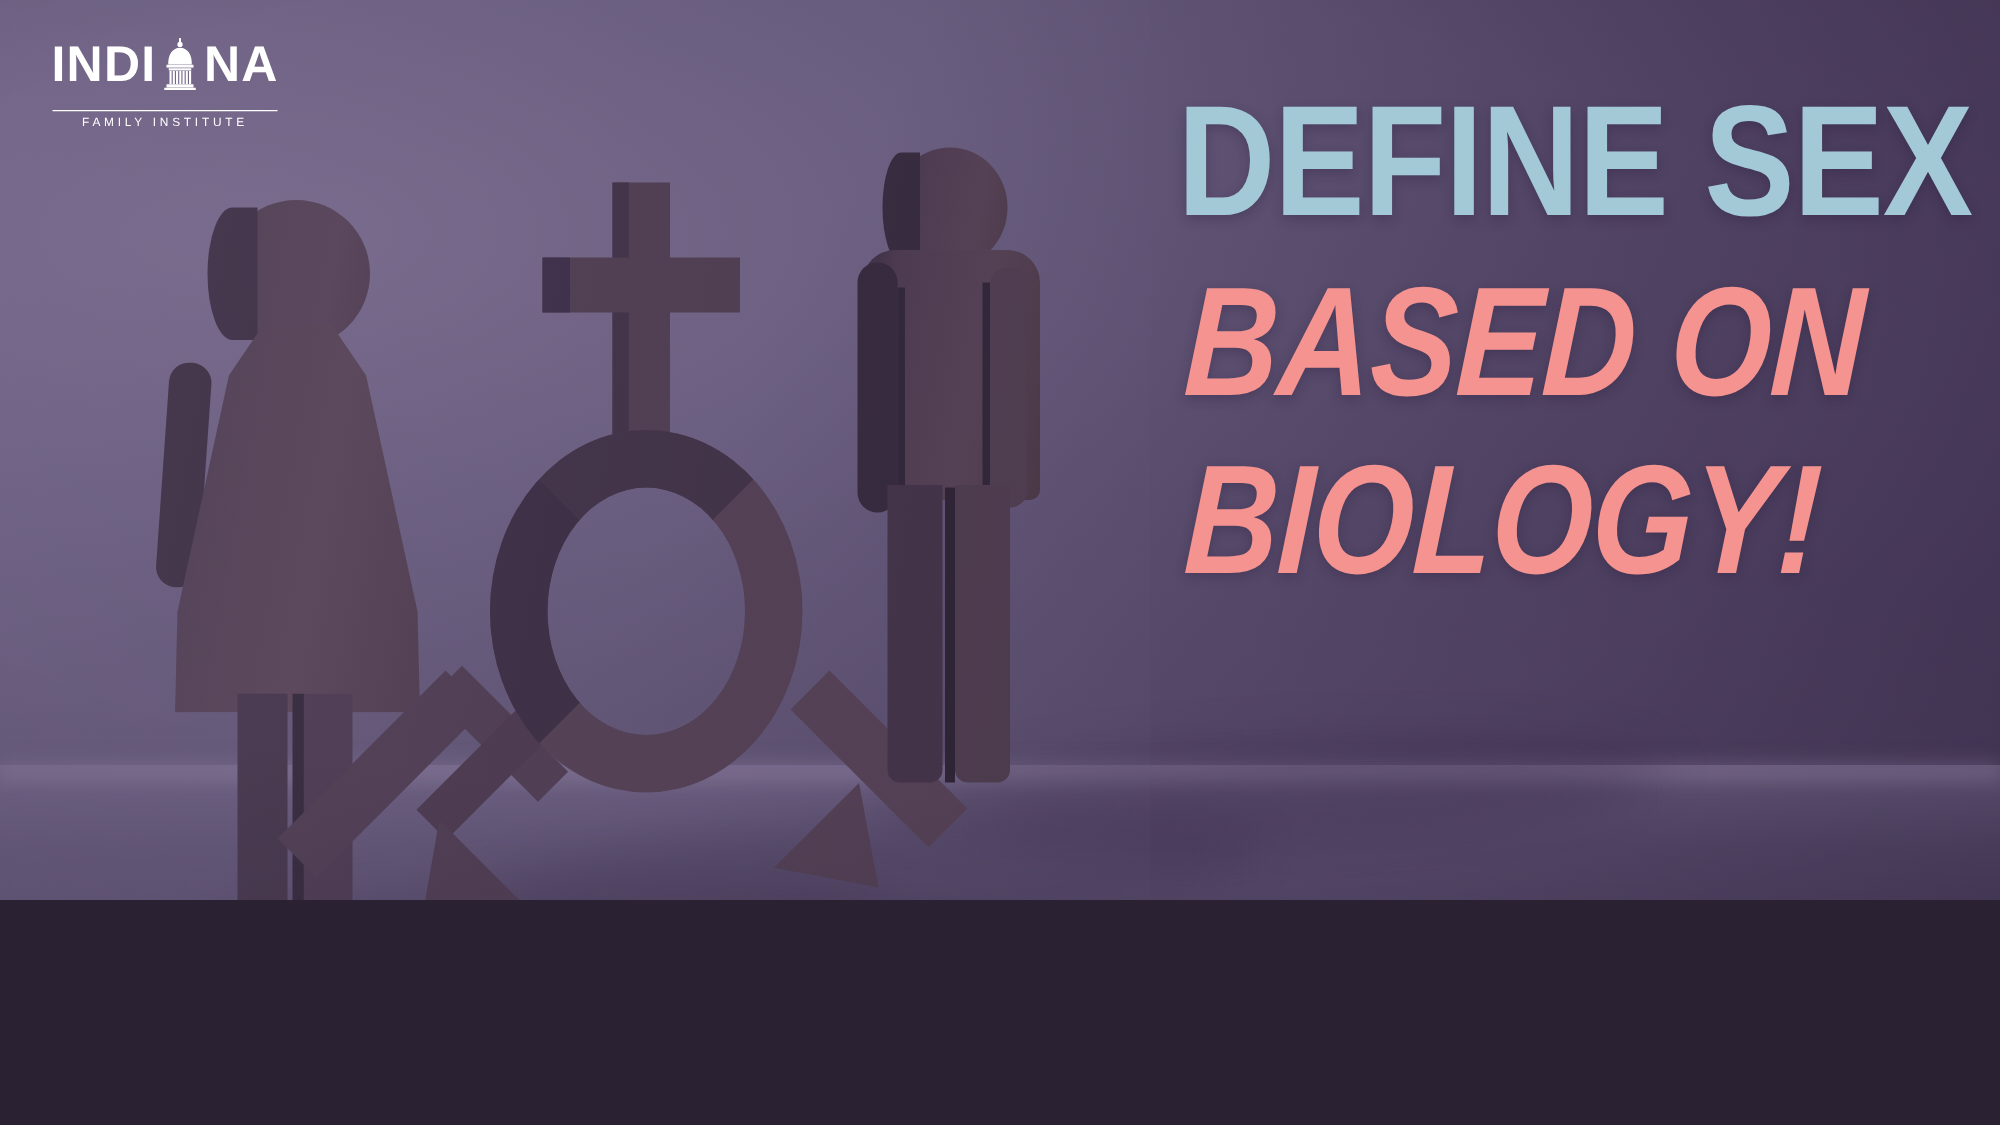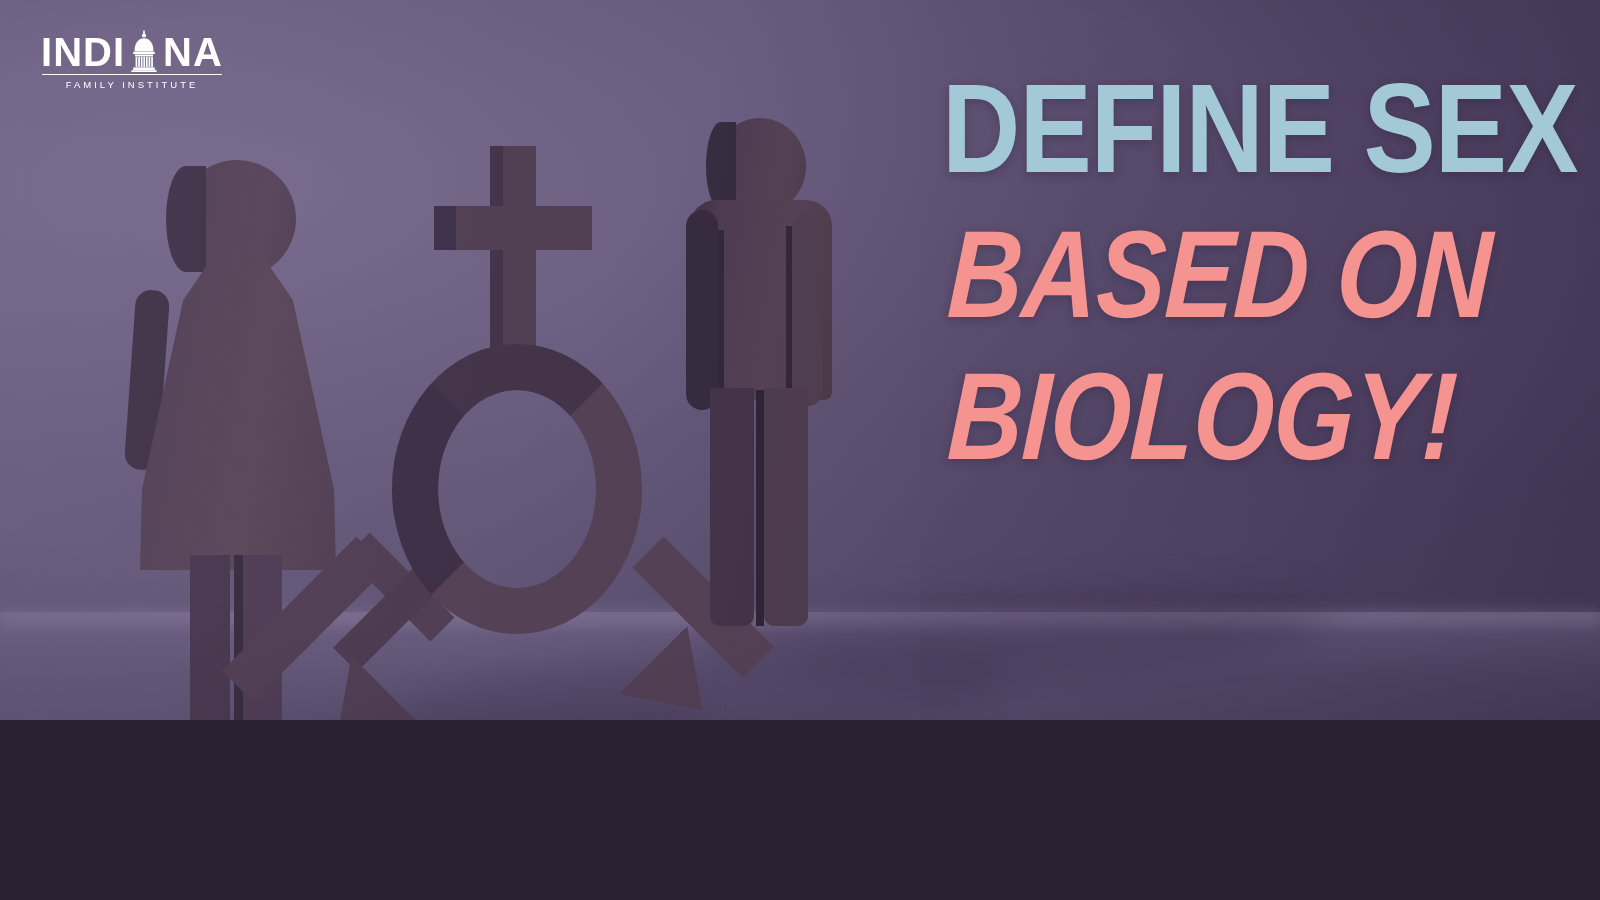--- a/index.html
+++ b/index.html
@@ -185,21 +185,21 @@
   }
   #logo .wm-part { display: block; }
   #logo .dome-slot {
     position: relative;
     width: 36px;
     height: 42px;
     margin: 0 1px;
     display: inline-block;
   }
   #logo .tagline {
-    margin-top: 2px;
+    margin-top: 16px;
     text-align: center;
     color: #ffffff;
     font-size: 9.5px;
     letter-spacing: 3.0px;
     font-weight: 400;
     border-top: 1.5px solid #ffffff;
     padding-top: 4px;
     font-family: "Liberation Sans", sans-serif;
   }
 

